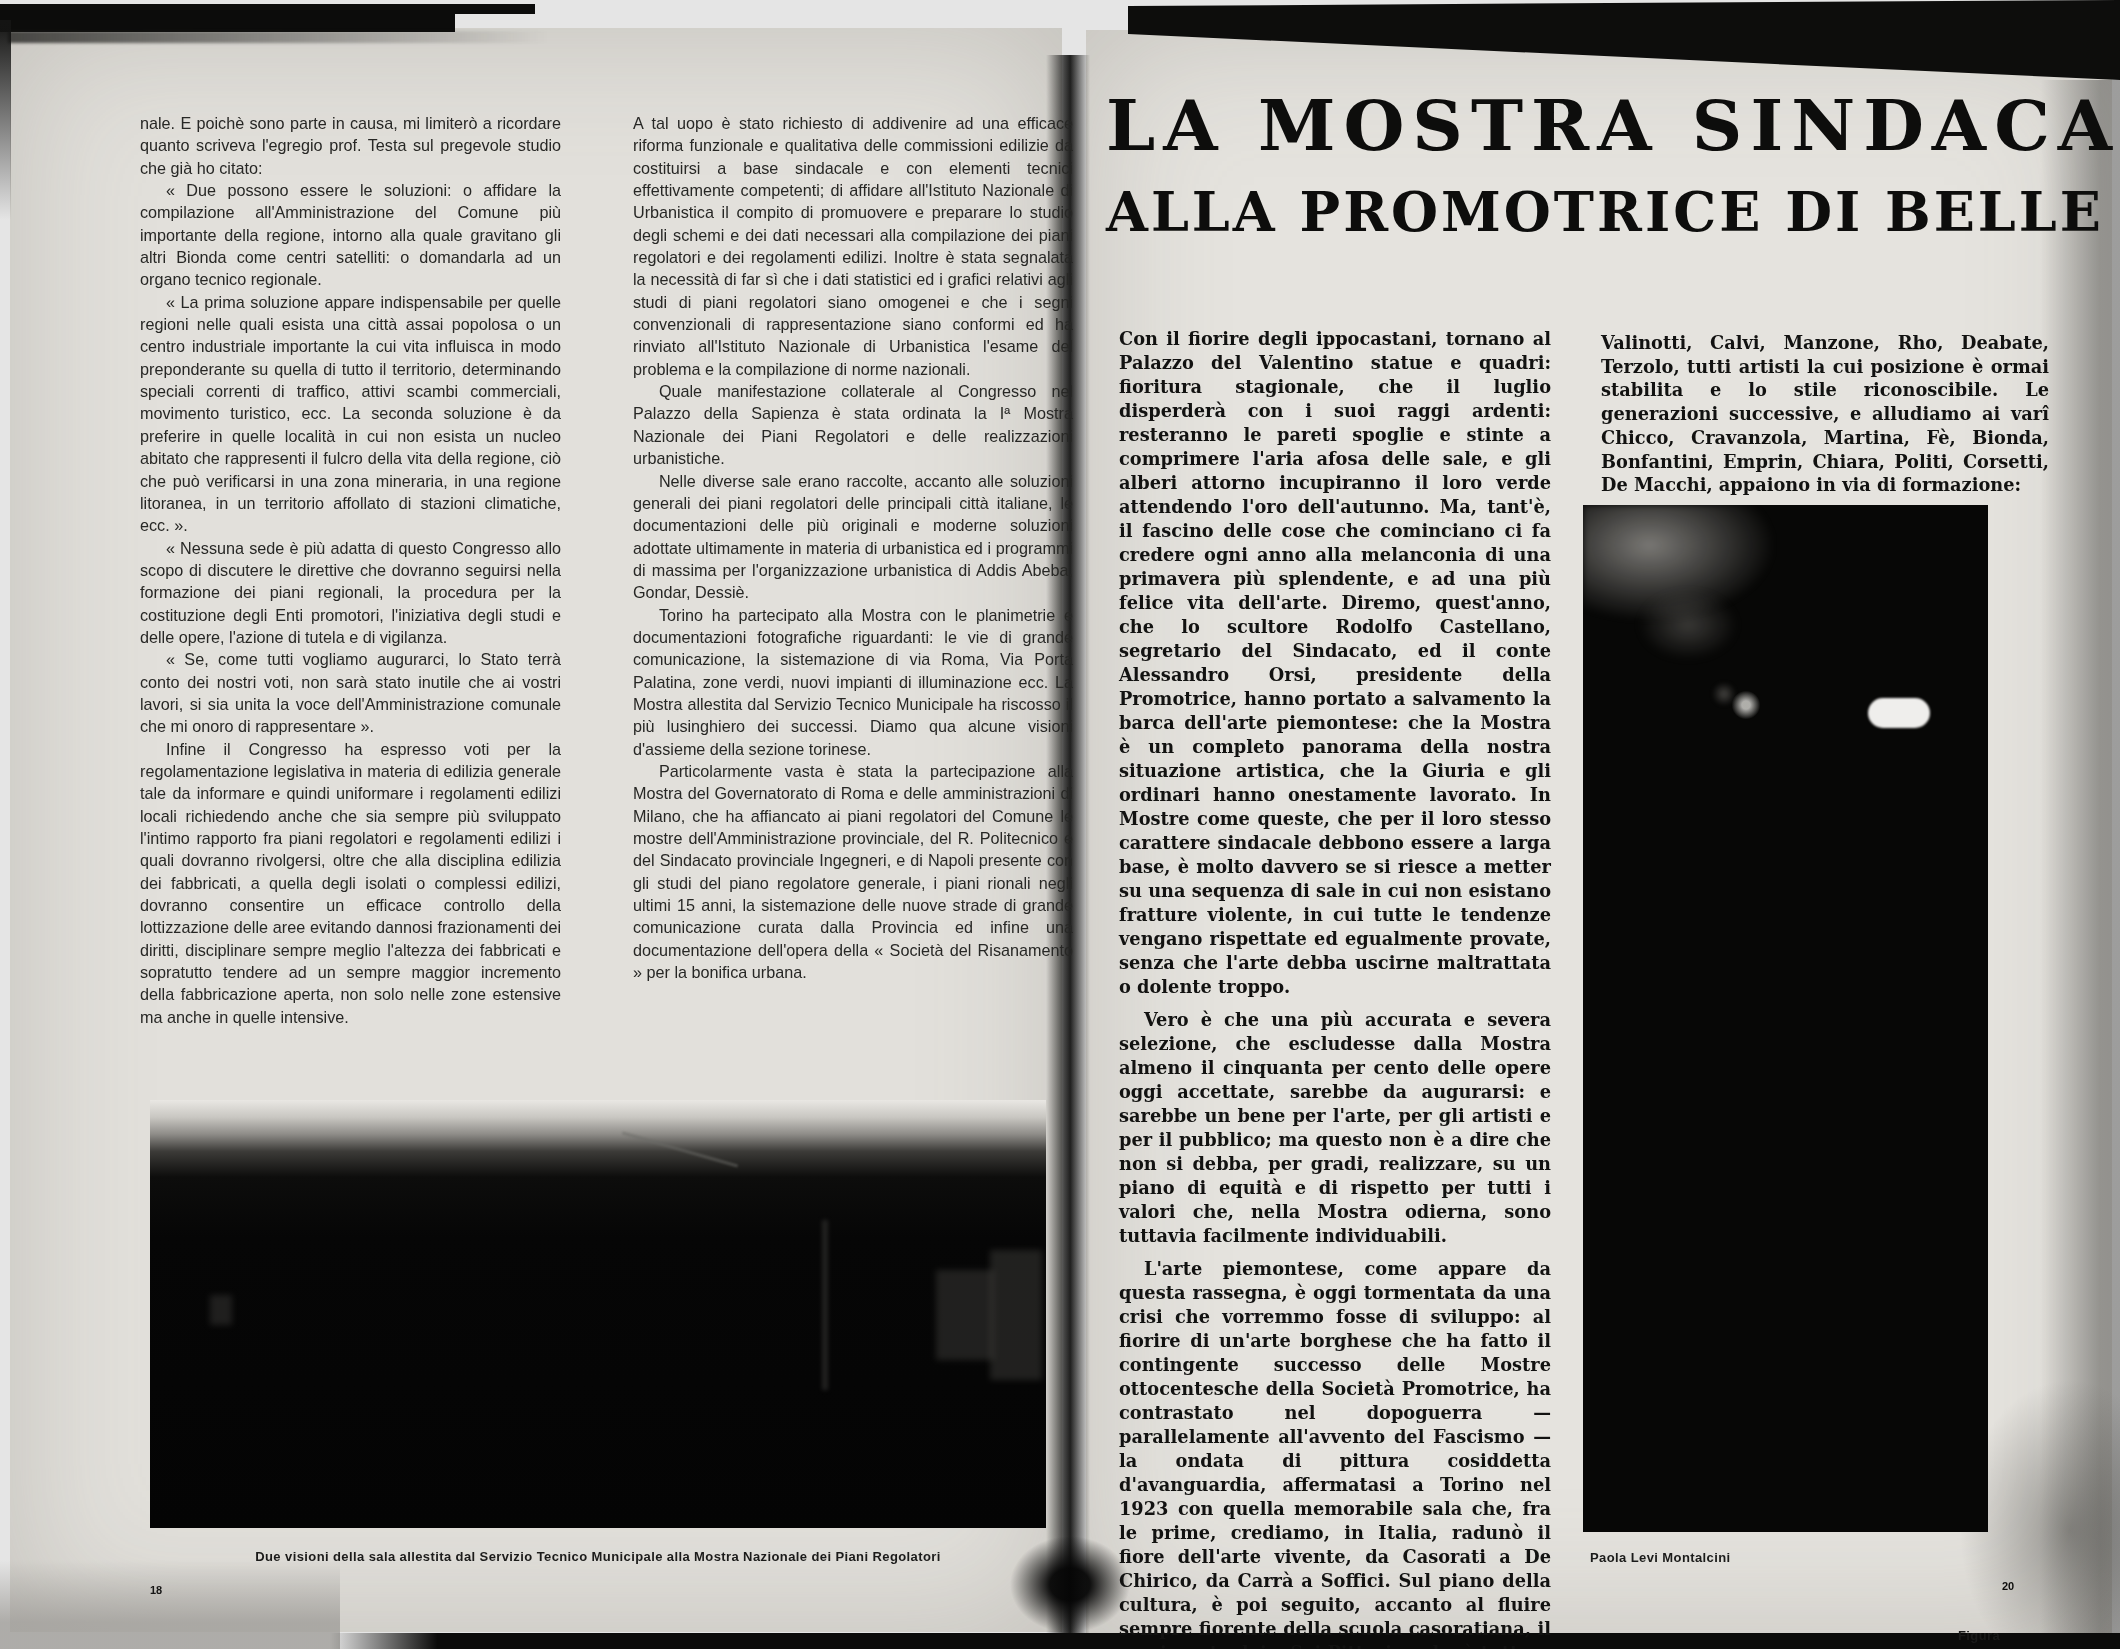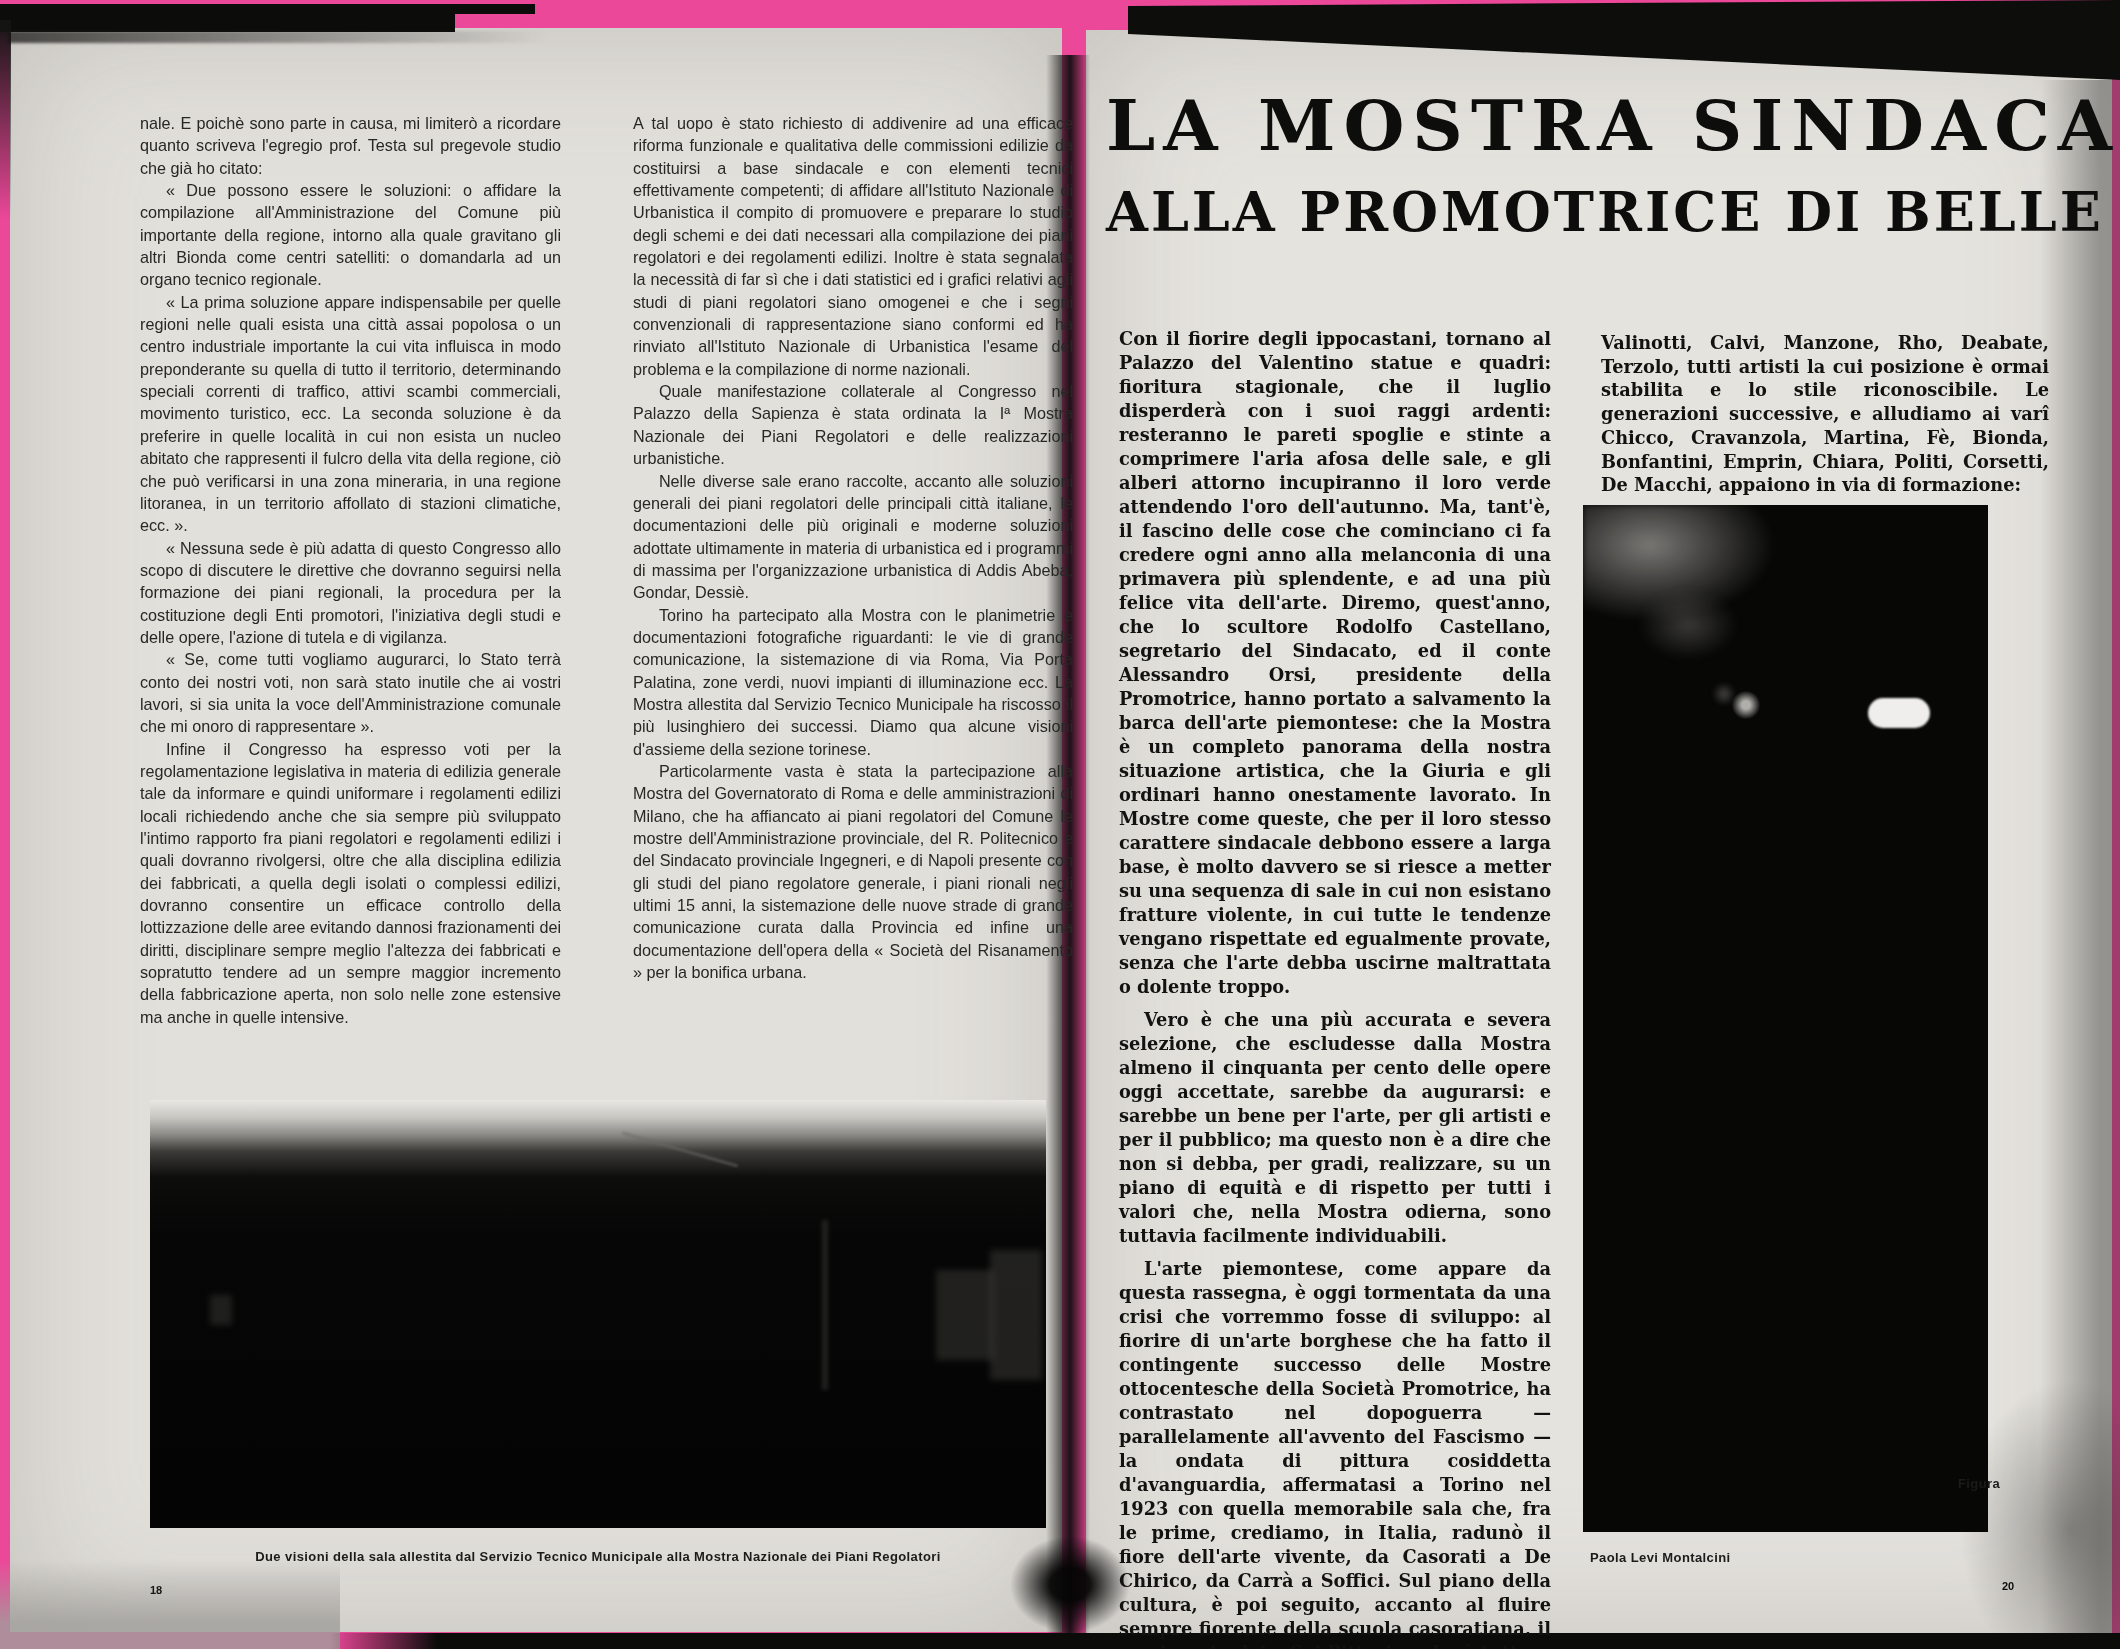--- a/index.html
+++ b/index.html
@@ -1,17 +1,17 @@
 <!DOCTYPE html>
 <html><head>
 <meta charset="utf-8">
 <style>
   html,body{margin:0;padding:0;background:#8f8e8b;}
   .stage{position:relative;width:2120px;height:1649px;overflow:hidden;
-         background:#ec4899;font-family:"Liberation Sans",sans-serif;}
+         background:#e5e5e5;font-family:"Liberation Sans",sans-serif;}
   
   .page{position:absolute;background:#e2e0db;
         box-shadow:inset 0 0 140px rgba(110,108,102,.28);}
   
   .bar{position:absolute;background:#0c0c0b;}
   .smudge{position:absolute;background:linear-gradient(90deg,rgba(25,25,23,.75),rgba(25,25,23,.35) 55%,rgba(25,25,23,0));
           filter:blur(1.5px);}
   .wedge{position:absolute;background:#0d0d0c;
          clip-path:polygon(0 6px,100% 0,100% 80px,0 34px);}
   .leftedge{position:absolute;background:linear-gradient(180deg,#141413,rgba(20,20,19,0));}
@@ -118,16 +118,16 @@
     <div class="spark" style="left:285px;top:193px;width:62px;height:30px;background:#efeeec;
                 border-radius:16px;filter:blur(1.2px);"></div>
     <div class="spark" style="left:148px;top:186px;width:30px;height:28px;
                 background:radial-gradient(circle,rgba(205,204,200,.85) 20%,rgba(205,204,200,0) 70%);
                 filter:blur(.5px);"></div>
     <div class="spark" style="left:128px;top:178px;width:26px;height:22px;
                 background:radial-gradient(circle,rgba(110,108,104,.6),rgba(110,108,104,0) 70%);
                 filter:blur(2px);"></div>
   </div>
   <div class="caption" style="left:1590px;top:1550px;">Paola Levi Montalcini</div>
-  <div class="caption" style="left:1946px;top:1476px;padding-left:12px;">Figura</div>
+  <div class="caption" style="left:1946px;top:1628px;padding-left:12px;">Figura</div>
   <div class="pagenum" style="left:2002px;top:1580px;color:#0e0e0d;">20</div>
 
 </div>
 
 </body></html>

